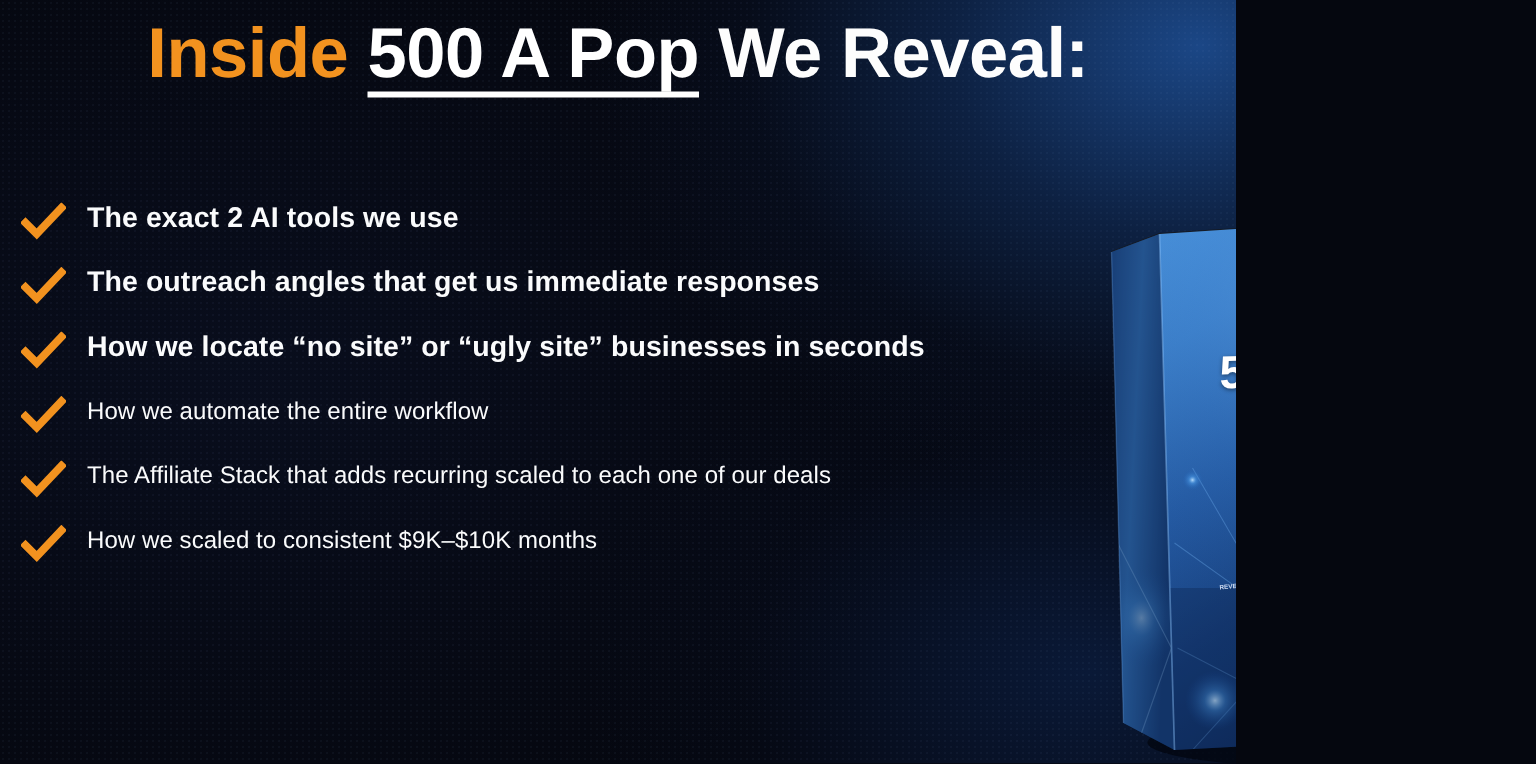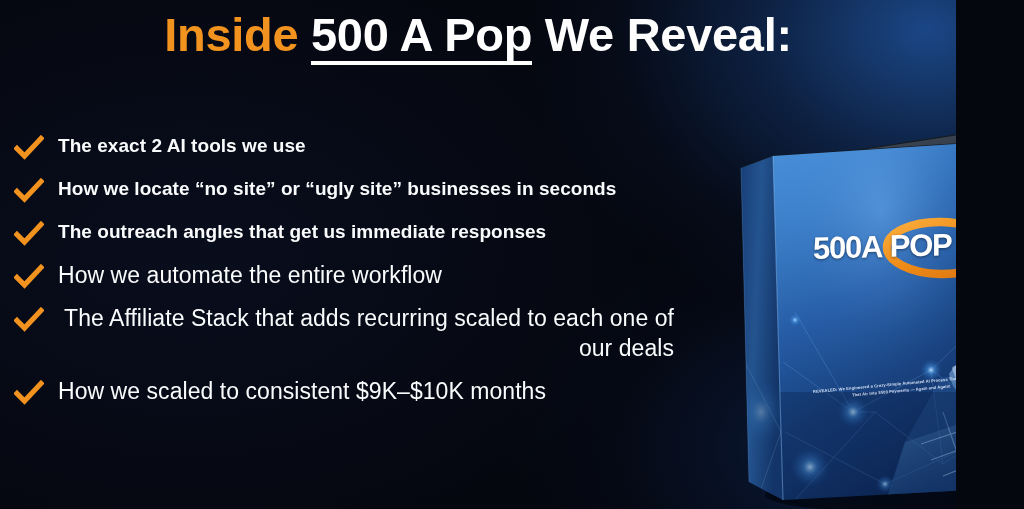--- a/index.html
+++ b/index.html
@@ -7,21 +7,21 @@
   html, body {
     width: 1024px;
     height: 509px;
     overflow: hidden;
     background: #05070f;
     font-family: "Liberation Sans", sans-serif;
   }
 
   #stage {
     position: relative;
-    width: 956px;
+    width: 824px;
     height: 509px;
     background:
       radial-gradient(ellipse 520px 400px at 97% 6%, rgba(28,74,140,0.95) 0%, rgba(18,48,96,0.62) 32%, rgba(10,24,52,0.28) 58%, rgba(5,8,16,0) 78%),
       radial-gradient(ellipse 420px 300px at 88% 88%, rgba(14,40,88,0.55) 0%, rgba(7,16,38,0.2) 55%, rgba(5,8,16,0) 80%),
       radial-gradient(ellipse 700px 460px at 20% 50%, rgba(9,14,30,0.9) 0%, rgba(5,7,15,1) 70%),
       linear-gradient(160deg, #060810 0%, #070a14 45%, #050811 100%);
     overflow: hidden;
   }
 
   
@@ -62,33 +62,32 @@
     position: absolute;
     left: 14px;
     top: 131px;
     width: 660px;
     z-index: 5;
   }
   .bullet {
     display: flex;
     align-items: flex-start;
     margin-bottom: 13px;
-    text-align: right;
   }
   .check {
     flex: 0 0 auto;
     width: 30px;
     height: 26px;
     margin-right: 14px;
     margin-top: 4px;
     display: block;
   }
   .btext {
     color: #fafbfc;
-    font-size: 23px;
+    font-size: 16px;
     line-height: 30px;
     letter-spacing: 0.05px;
   }
   .btext.bold { font-weight: bold; font-size: 19px; }
 
   
   #boxwrap {
     position: absolute;
     left: 735px;
     top: 112px;
@@ -151,28 +150,28 @@
       <svg class="check" viewBox="0 0 30 26">
         <path d="M3 13.5 L10.5 21 L27 3.5" fill="none" stroke="#F2921F" stroke-width="5.2" stroke-linecap="square" stroke-linejoin="miter"></path>
       </svg>
       <div class="btext bold">The exact 2 AI tools we use</div>
     </div>
 
     <div class="bullet">
       <svg class="check" viewBox="0 0 30 26">
         <path d="M3 13.5 L10.5 21 L27 3.5" fill="none" stroke="#F2921F" stroke-width="5.2" stroke-linecap="square" stroke-linejoin="miter"></path>
       </svg>
+      <div class="btext bold">The outreach angles that get us immediate responses</div>
+    </div>
+
+    <div class="bullet">
+      <svg class="check" viewBox="0 0 30 26">
+        <path d="M3 13.5 L10.5 21 L27 3.5" fill="none" stroke="#F2921F" stroke-width="5.2" stroke-linecap="square" stroke-linejoin="miter"></path>
+      </svg>
       <div class="btext bold">How we locate “no site” or “ugly site” businesses in seconds</div>
-    </div>
-
-    <div class="bullet">
-      <svg class="check" viewBox="0 0 30 26">
-        <path d="M3 13.5 L10.5 21 L27 3.5" fill="none" stroke="#F2921F" stroke-width="5.2" stroke-linecap="square" stroke-linejoin="miter"></path>
-      </svg>
-      <div class="btext bold">The outreach angles that get us immediate responses</div>
     </div>
 
     <div class="bullet">
       <svg class="check" viewBox="0 0 30 26">
         <path d="M3 13.5 L10.5 21 L27 3.5" fill="none" stroke="#F2921F" stroke-width="5.2" stroke-linecap="square" stroke-linejoin="miter"></path>
       </svg>
       <div class="btext">How we automate the entire workflow</div>
     </div>
 
     <div class="bullet">

